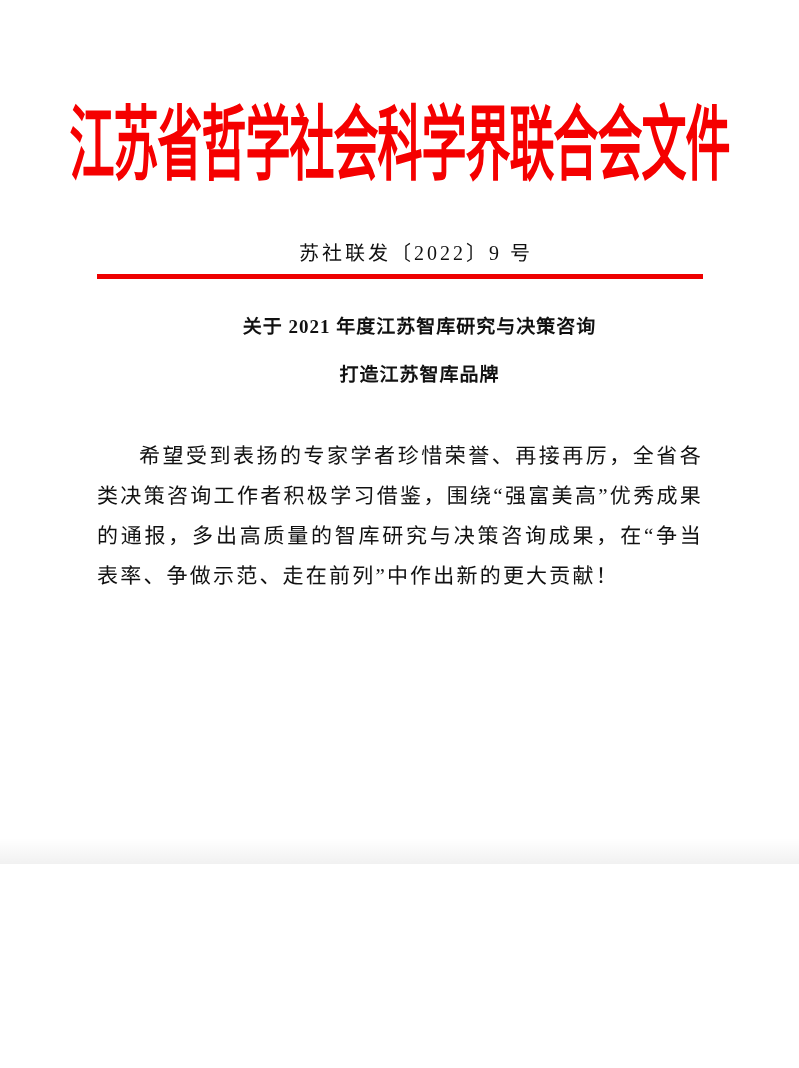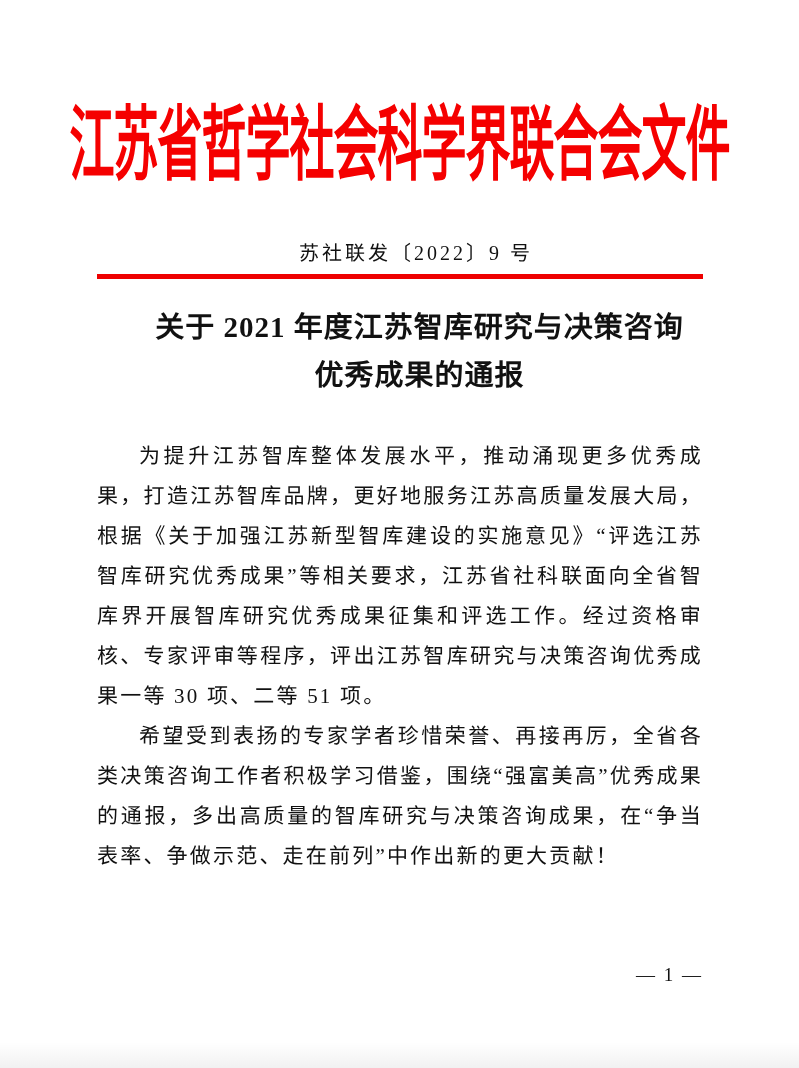--- a/index.html
+++ b/index.html
@@ -4,21 +4,21 @@
 <style>
   * { margin: 0; padding: 0; box-sizing: border-box; }
   html, body { background: #ffffff; }
   body {
     font-family: "Liberation Serif", "DejaVu Serif", serif;
     width: 799px;
   }
   .page {
     position: relative;
     width: 799px;
-    height: 1068px;
+    height: 864px;
     background: #ffffff;
     overflow: hidden;
   }
   
   .page-bottom-edge {
     position: absolute;
     left: 0; right: 0; bottom: 0;
     height: 26px;
     background: linear-gradient(to bottom, rgba(0,0,0,0) 0%, rgba(0,0,0,0.055) 100%);
     pointer-events: none;
@@ -54,21 +54,21 @@
     width: 606px;
     height: 5px;
     background: var(--divider-red, #ee0000);
   }
   .doc-title {
     position: absolute;
     top: 303px;
     left: 0; right: 0;
     text-align: center;
     color: var(--body-text, #111111);
-    font-size: 29px;
+    font-size: 19px;
     font-weight: bold;
     line-height: 48px;
     letter-spacing: 1px;
     padding-left: 40px;
   }
   .doc-body {
     position: absolute;
     top: 436px;
     left: 97px;
     width: 606px;
@@ -96,24 +96,23 @@
 <div class="page">
 
   <div class="letterhead">江苏省哲学社会科学界联合会文件</div>
 
   <div class="doc-number">苏社联发〔2022〕9 号</div>
 
   <div class="red-line"></div>
 
   <h1 class="doc-title">
     <span>关于 2021 年度江苏智库研究与决策咨询</span><br>
-    <span>优秀成果的通报</span>
+    <span>打造江苏智库品牌</span>
   </h1>
 
   <div class="doc-body" id="doc-body">
-      <p class="indent">为提升江苏智库整体发展水平，推动涌现更多优秀成果，打造江苏智库品牌，更好地服务江苏高质量发展大局，根据《关于加强江苏新型智库建设的实施意见》“评选江苏智库研究优秀成果”等相关要求，江苏省社科联面向全省智库界开展智库研究优秀成果征集和评选工作。经过资格审核、专家评审等程序，评出江苏智库研究与决策咨询优秀成果一等 30 项、二等 51 项。</p>
       <p class="indent">希望受到表扬的专家学者珍惜荣誉、再接再厉，全省各类决策咨询工作者积极学习借鉴，围绕“强富美高”优秀成果的通报，多出高质量的智库研究与决策咨询成果，在“争当表率、争做示范、走在前列”中作出新的更大贡献！</p>
     </div>
 
   <div class="footer">— 1 —</div>
 
   <div class="page-bottom-edge"></div>
 </div>
 
 </body></html>

